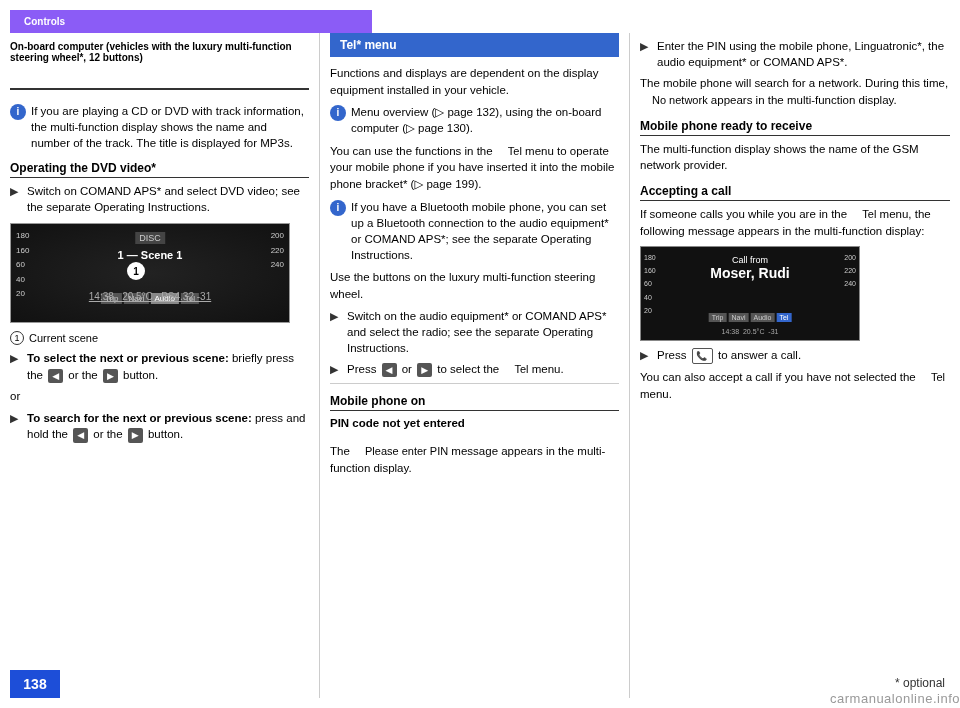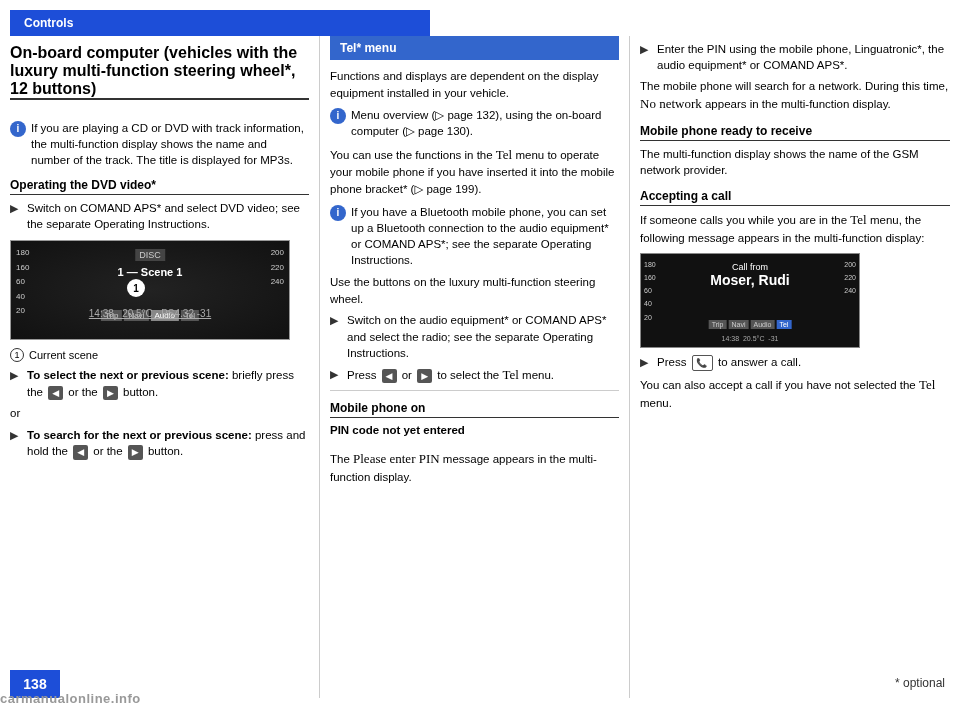--- a/index.html
+++ b/index.html
@@ -16,26 +16,26 @@
     .page-container {
       width: 960px;
       height: 708px;
       background: #fff;
       display: flex;
       flex-direction: column;
     }
 
     
     .controls-header {
-      background: #1d4ed8;
+      background: #8b5cf6;
       color: white;
-      font-size: 12px;
+      font-size: 10px;
       font-weight: bold;
       padding: 6px 14px;
-      width: 420px;
+      width: 362px;
       margin: 10px 0 0 10px;
     }
 
     .main-content {
       display: flex;
       flex: 1;
       padding: 0 10px 10px 10px;
     }
 
     
@@ -57,25 +57,25 @@
       border-right: 1px solid #ccc;
     }
 
     .right-column {
       flex: 1;
       padding-left: 10px;
     }
 
     
     .page-title {
-      font-size: 16px;
-      font-weight: bold;
-      padding: 8px 0 0 0;
+      font-size: 10px;
+      font-weight: bold;
+      padding: 8px 0 25px 0;
       border-bottom: 2px solid #333;
-      margin-bottom: 20px;
+      margin-bottom: 13px;
     }
 
     
     .info-box {
       display: flex;
       align-items: flex-start;
       margin: 6px 0;
       font-size: 11.5px;
       line-height: 1.4;
     }
@@ -276,22 +276,23 @@
     .tel-menu-header {
       background: #3366cc;
       color: white;
       font-size: 12px;
       font-weight: bold;
       padding: 5px 10px;
       margin-bottom: 8px;
     }
 
     .tel-code {
-      font-family: Liberation Serif, serif;
-      font-size: 13px;
+      font-family: Liberation Sans, sans-serif;
+      font-size: 11px;
+      margin-left: 12px;
     }
 
     
     .mobile-section-header {
       font-weight: bold;
       font-size: 12px;
       margin: 10px 0 4px 0;
       border-bottom: 1px solid #333;
       padding-bottom: 2px;
     }
@@ -415,26 +416,25 @@
       font-size: 12px;
       color: #333;
     }
 
     
     .watermark {
       position: absolute;
       bottom: 0;
       right: 0;
       left: 0;
-      text-align: left;
+      text-align: right;
       font-size: 13px;
       color: #999;
       padding: 2px 0 2px 0;
       letter-spacing: 0.5px;
-      font-weight: bold;
     }
 
     .bold-text {
       font-weight: bold;
     }
 
     p {
       font-size: 11.5px;
       line-height: 1.45;
       margin: 4px 0;

